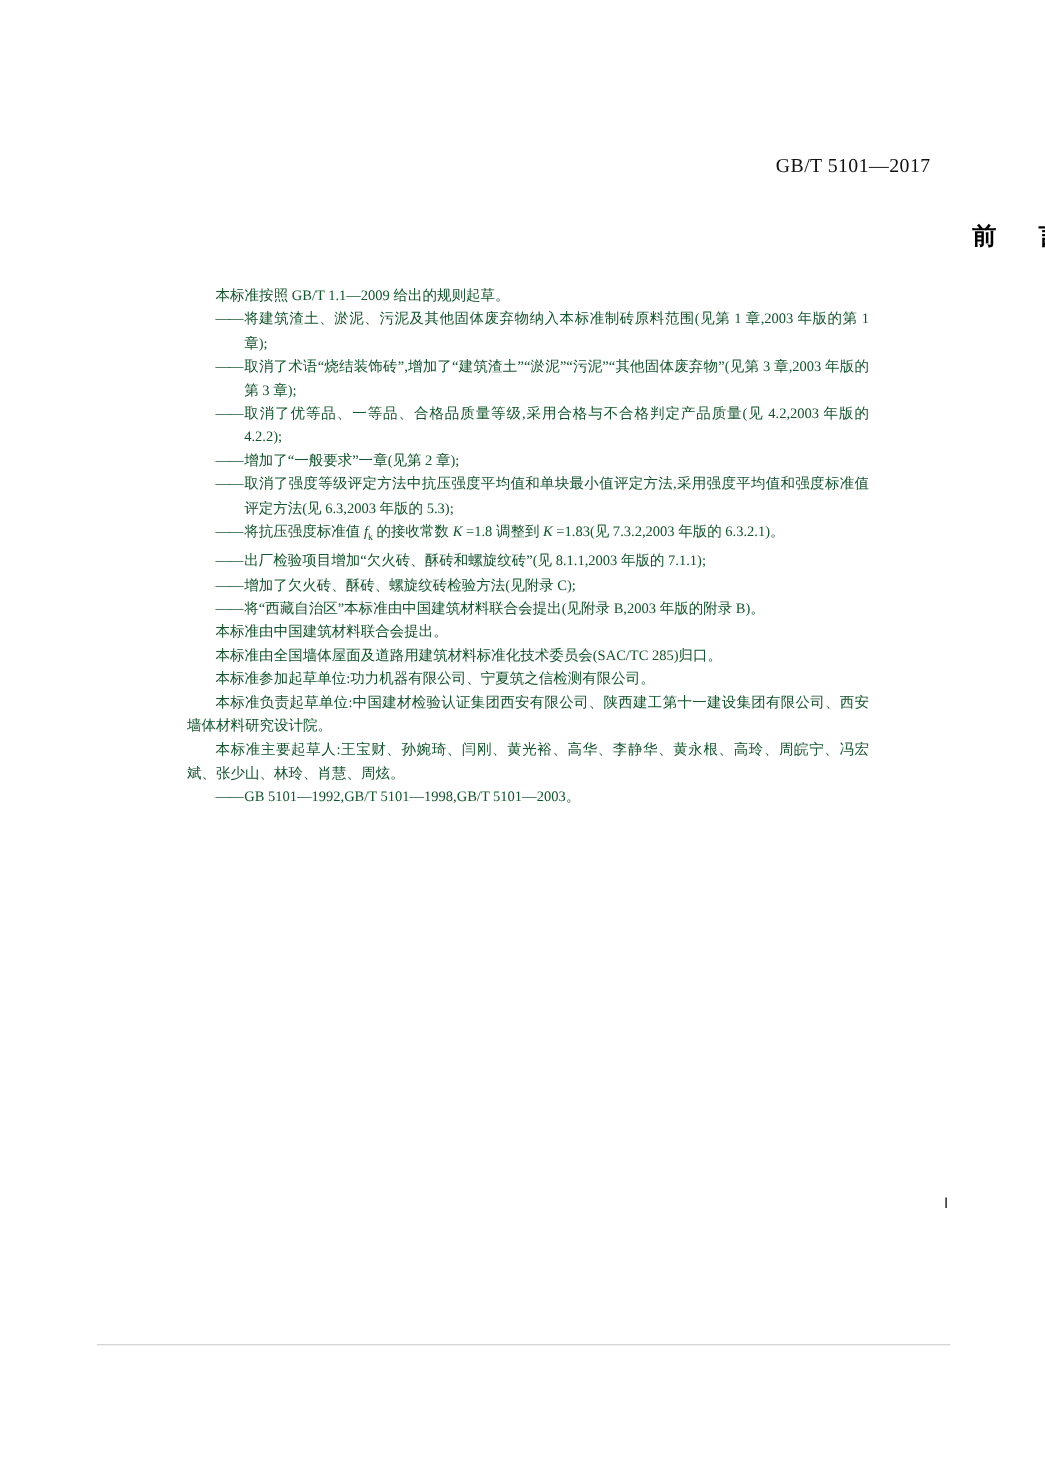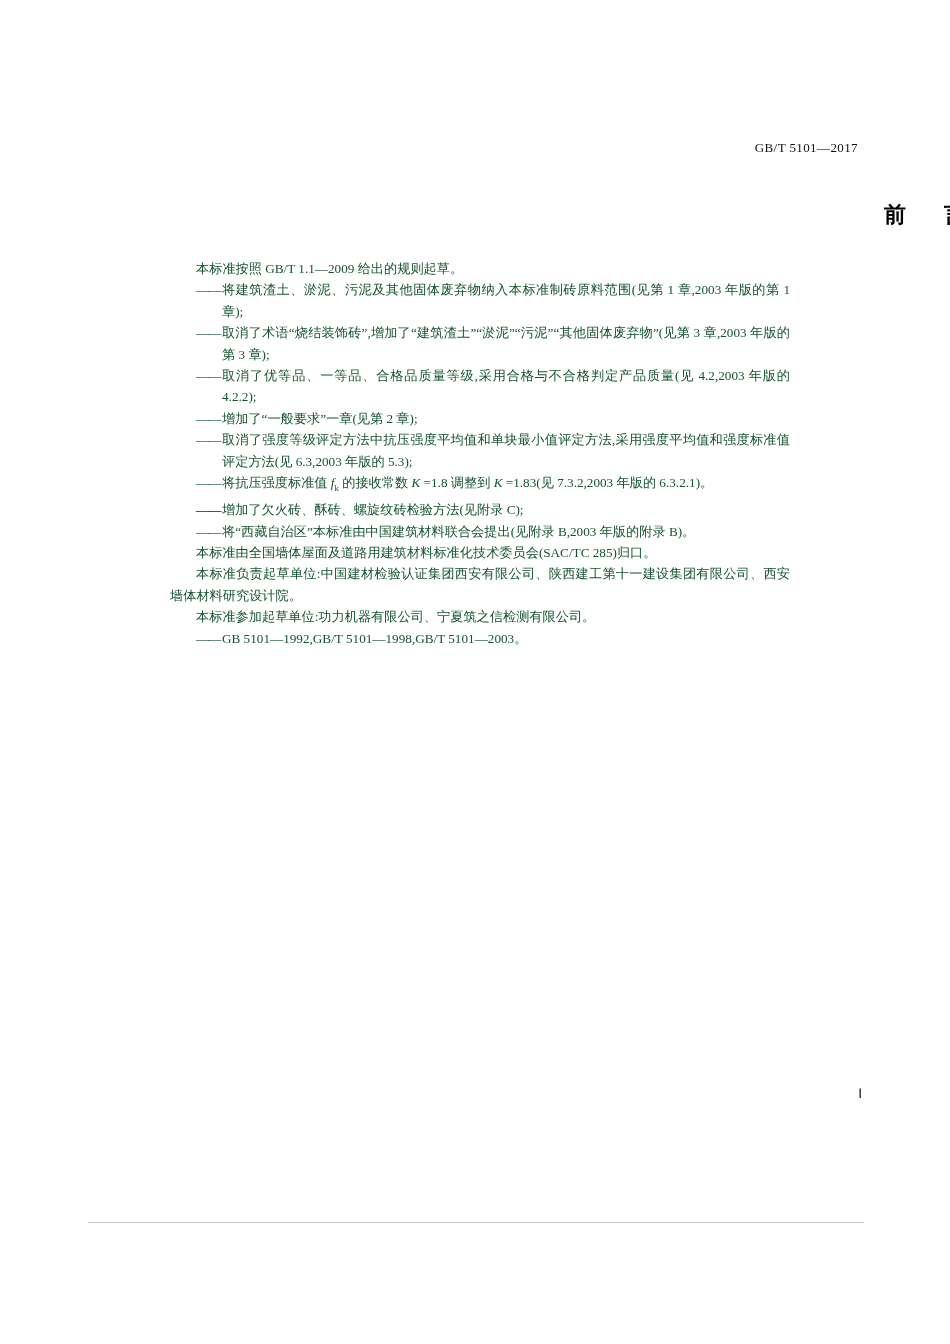--- a/index.html
+++ b/index.html
@@ -17,22 +17,22 @@
   }
   .page {
     position: absolute;
     top: 0; left: 0;
     width: 950px;
     height: 1344px;
   }
   .header {
     position: absolute;
     top: 140px;
-    right: 92px;
-    font-size: 13px;
+    right: 104px;
+    font-size: 18px;
     letter-spacing: 0.4px;
     font-family: "Liberation Serif", serif;
     color: #111;
   }
   .title {
     position: absolute;
     top: 200px;
     left: 0;
     width: 950px;
     text-align: right;
@@ -102,26 +102,28 @@
   <div class="title">前    言</div>
 
   <div class="body-text" id="foreword-body">
       <div class="p-indent">本标准按照 GB/T 1.1—2009 给出的规则起草。</div>
       <div class="dash-item"><span class="dash">——</span><span>将建筑渣土、淤泥、污泥及其他固体废弃物纳入本标准制砖原料范围(见第 1 章,2003 年版的第 1 章);</span></div>
       <div class="dash-item"><span class="dash">——</span><span>取消了术语“烧结装饰砖”,增加了“建筑渣土”“淤泥”“污泥”“其他固体废弃物”(见第 3 章,2003 年版的第 3 章);</span></div>
       <div class="dash-item"><span class="dash">——</span><span>取消了优等品、一等品、合格品质量等级,采用合格与不合格判定产品质量(见 4.2,2003 年版的 4.2.2);</span></div>
       <div class="dash-item"><span class="dash">——</span><span>增加了“一般要求”一章(见第 2 章);</span></div>
       <div class="dash-item"><span class="dash">——</span><span>取消了强度等级评定方法中抗压强度平均值和单块最小值评定方法,采用强度平均值和强度标准值评定方法(见 6.3,2003 年版的 5.3);</span></div>
       <div class="dash-item"><span class="dash">——</span><span>将抗压强度标准值 <span class="italic-f">f</span><span class="sub">k</span> 的接收常数 <span class="italic-f">K</span> =1.8 调整到 <span class="italic-f">K</span> =1.83(见 7.3.2,2003 年版的 6.3.2.1)。</span></div>
-      <div class="dash-item"><span class="dash">——</span></div>
+      <div class="dash-item"><span class="dash">——</span><span>出厂检验项目增加“欠火砖、酥砖和螺旋纹砖”(见 8.1.1,2003 年版的 7.1.1);</span></div>
       <div class="dash-item"><span class="dash">——</span><span>增加了欠火砖、酥砖、螺旋纹砖检验方法(见附录 C);</span></div>
       <div class="dash-item"><span class="dash">——</span><span>将“西藏自治区”本标准由中国建筑材料联合会提出(见附录 B,2003 年版的附录 B)。</span></div>
+      <div class="p-indent">本标准由中国建筑材料联合会提出。</div>
       <div class="p-indent">本标准由全国墙体屋面及道路用建筑材料标准化技术委员会(SAC/TC 285)归口。</div>
+      <div class="p-indent">本标准参加起草单位:功力机器有限公司、宁夏筑之信检测有限公司。</div>
       <div class="p-indent">本标准负责起草单位:中国建材检验认证集团西安有限公司、陕西建工第十一建设集团有限公司、西安墙体材料研究设计院。</div>
-      <div class="p-indent">本标准参加起草单位:功力机器有限公司、宁夏筑之信检测有限公司。</div>
+      <div class="p-indent">本标准主要起草人:王宝财、孙婉琦、闫刚、黄光裕、高华、李静华、黄永根、高玲、周皖宁、冯宏斌、张少山、林玲、肖慧、周炫。</div>
       <div class="dash-item"><span class="dash">——</span><span>GB 5101—1992,GB/T 5101—1998,GB/T 5101—2003。</span></div>
     </div>
 
   <div class="footer-pagenum">Ⅰ</div>
 
   <div class="bottom-rule"></div>
 
 </div>
 
 </body></html>

